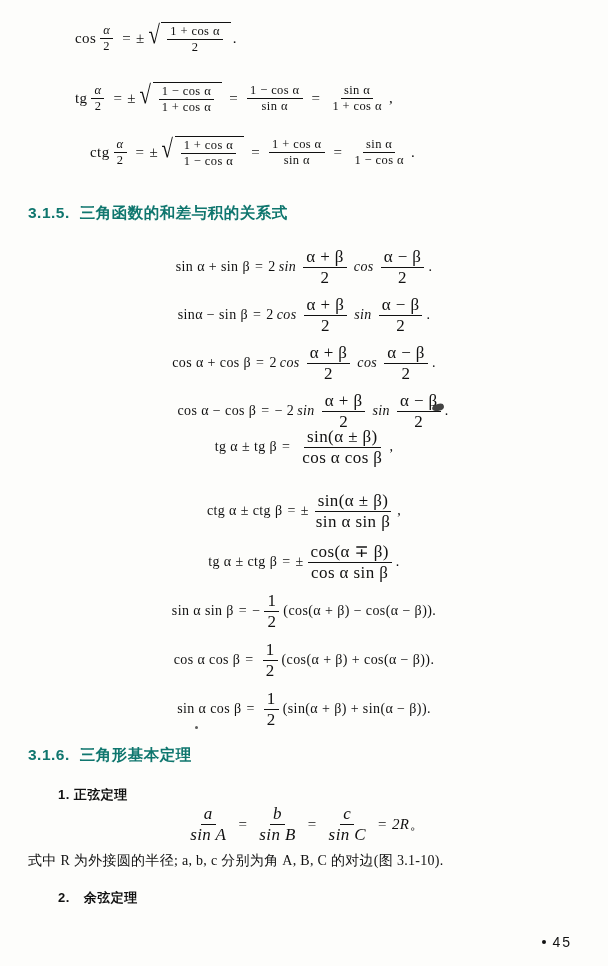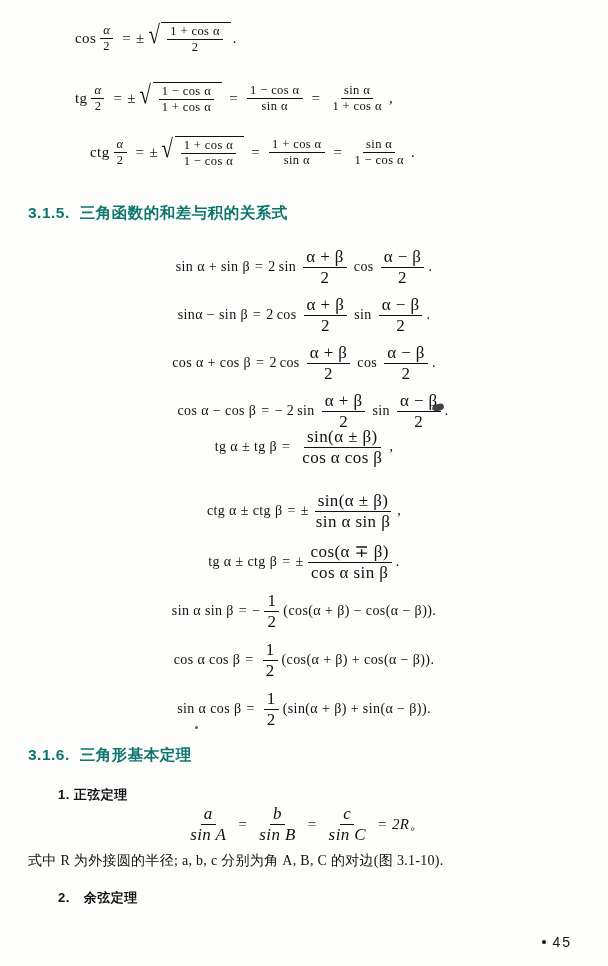--- a/index.html
+++ b/index.html
@@ -26,21 +26,21 @@
   .mathline {
     font-family: "Liberation Serif", serif;
     font-size: 14px;
     letter-spacing: 0.4px;
     white-space: nowrap;
     display: flex;
     align-items: center;
   }
   .it { font-style: italic; }
   .op { margin: 0 5px; }
-  .opn { margin: 0 3px; }
+  .opn { margin: 0 3px; font-style: italic; }
 
   
   .frac {
     display: inline-flex;
     flex-direction: column;
     align-items: center;
     vertical-align: middle;
     margin: 0 4px;
     line-height: 1.05;
   }

